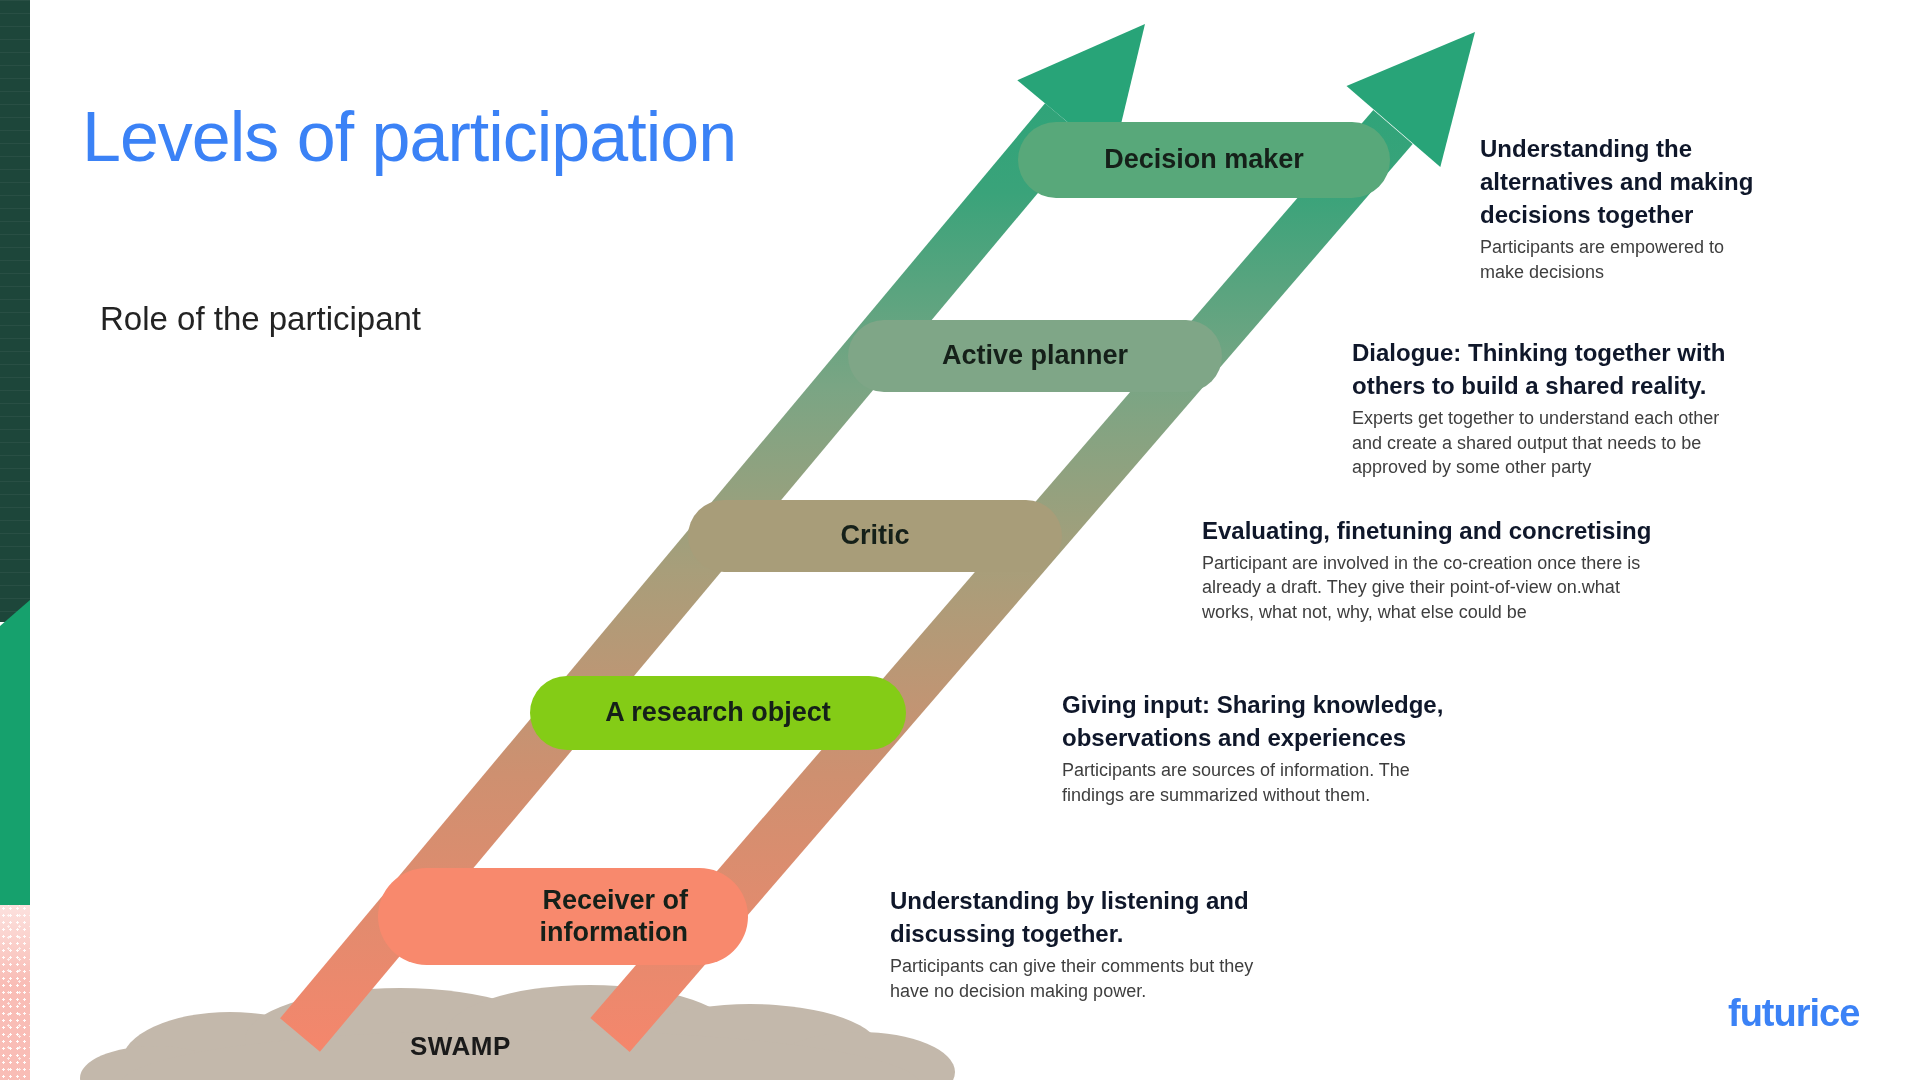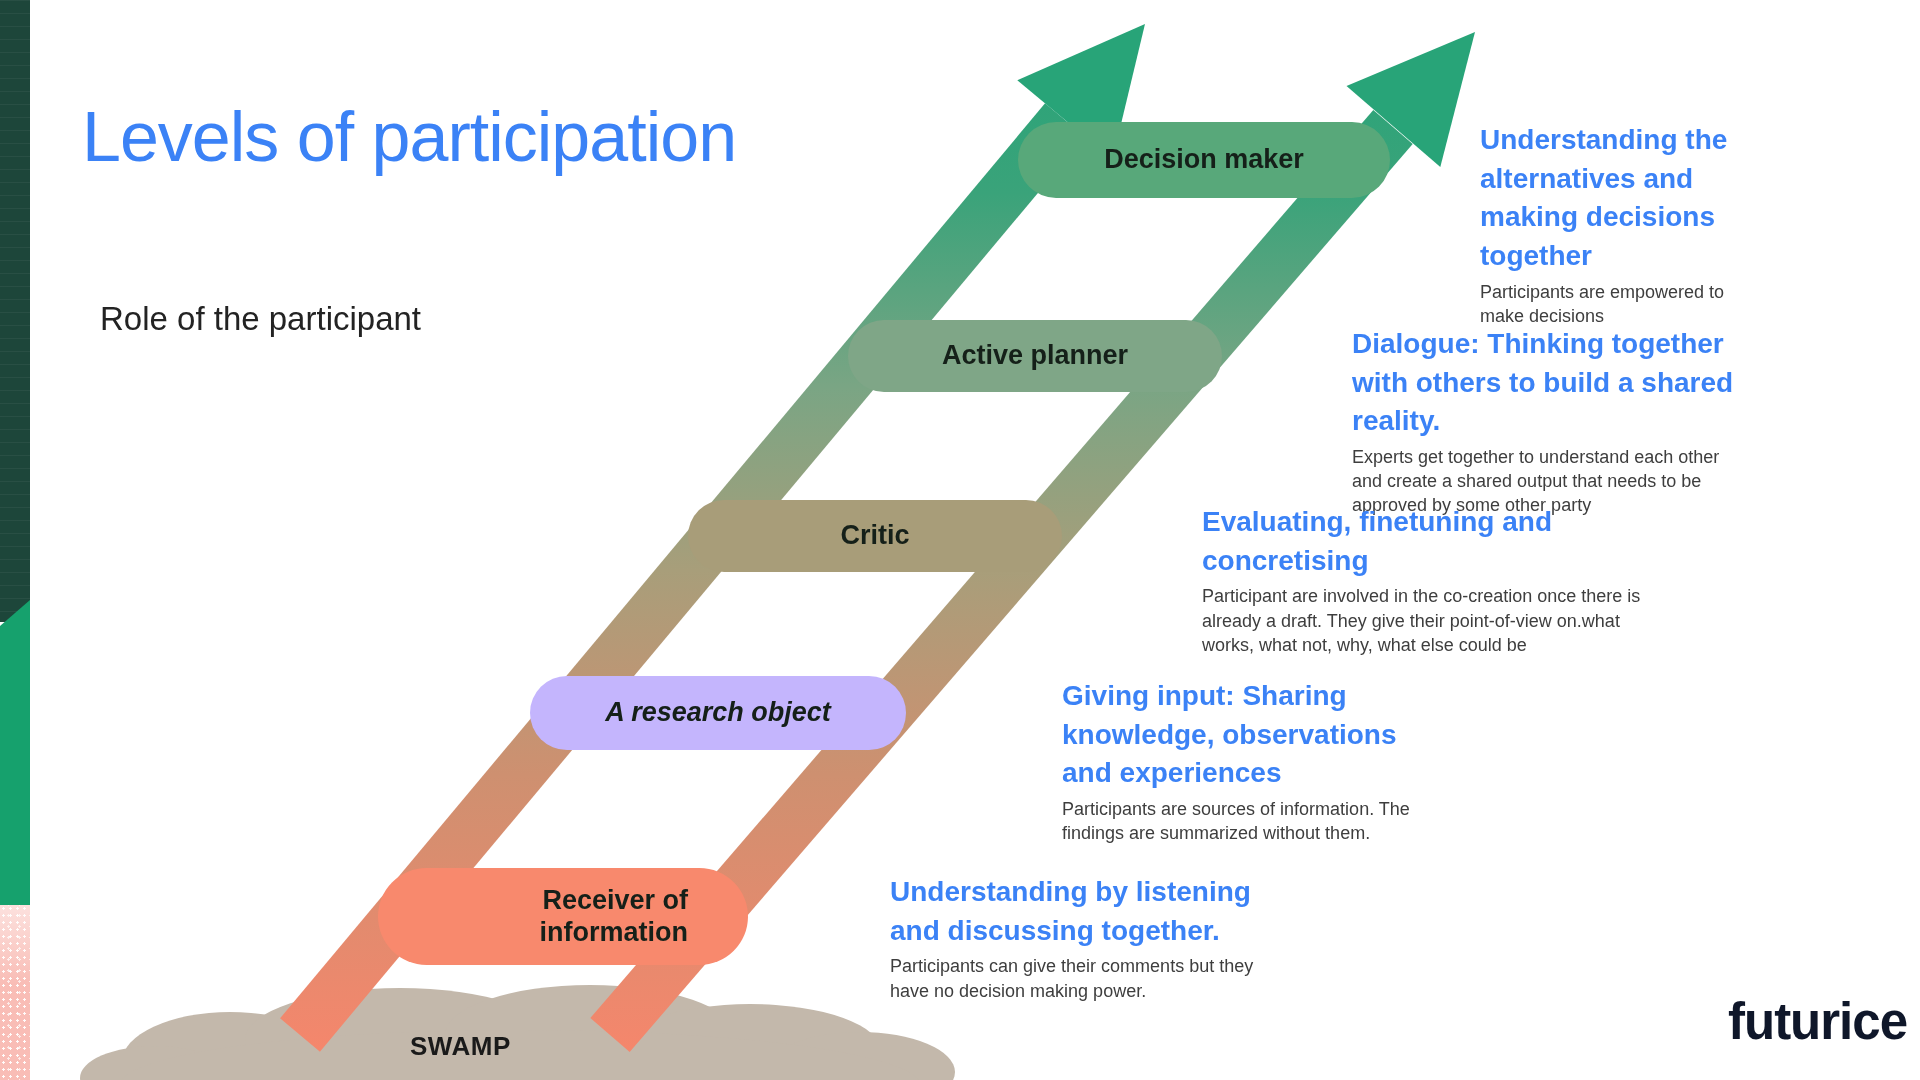--- a/index.html
+++ b/index.html
@@ -48,36 +48,36 @@
   }
   .pill span{display:block;line-height:1.15;}
   .pill1{left:1018px;top:122px;width:372px;height:76px;}
   .pill2{left:848px;top:320px;width:374px;height:72px;}
   .pill3{left:688px;top:500px;width:374px;height:72px;}
   .pill4{left:530px;top:676px;width:376px;height:74px;}
   .pill5{left:378px;top:868px;width:370px;height:97px;}
   .pill5 span{max-width:250px;}
   
   .desc{position:absolute;z-index:3;}
-  .desc-h{font-size:28px;font-weight:700;color:#3b82f6;line-height:1.38;margin:5px 0 4px 0;}
+  .desc-h{font-size:24px;font-weight:700;color:#0f172a;line-height:1.38;margin:16px 0 4px 0;}
   .desc-b{font-size:18px;font-weight:400;color:#3e3e3e;line-height:1.35;}
   .d1{left:1480px;top:116px;width:292px;}
   .d2{left:1352px;top:320px;width:402px;}
   .d3{left:1202px;top:498px;width:482px;}
   .d3 .desc-b{max-width:465px;}
   .d4{left:1062px;top:672px;width:388px;}
   .d5{left:890px;top:868px;width:378px;}
   
   .swamp-label{
     position:absolute;left:410px;top:1031px;z-index:3;
     font-size:26px;font-weight:700;color:#1a1a1a;letter-spacing:0.5px;
   }
   .brand{
     position:absolute;left:1728px;top:992px;z-index:5;
-    font-size:51px;font-weight:700;color:#0f172a;letter-spacing:-1px;
+    font-size:38px;font-weight:700;color:#3b82f6;letter-spacing:-1px;
   }
 </style>
 </head>
 <body>
 
 <div>
 
   <div class="edge">
     <div class="edge-top" style="background-color: rgb(29, 70, 58);"></div>
     <div class="edge-mid" style="background-color: rgb(22, 161, 109);"></div>
@@ -120,21 +120,21 @@
 
   <div class="pill pill1" style="background-color: rgb(88, 168, 122);">
     <span>Decision maker</span>
   </div>
   <div class="pill pill2" style="background-color: rgb(127, 166, 135);">
     <span>Active planner</span>
   </div>
   <div class="pill pill3" style="background-color: rgb(168, 157, 121);">
     <span>Critic</span>
   </div>
-  <div class="pill pill4" style="background-color: #c4b5fd; font-style: italic;">
+  <div class="pill pill4" style="background-color: #84cc16;">
     <span>A research object</span>
   </div>
   <div class="pill pill5" style="background-color: rgb(248, 137, 109);">
     <span>Receiver of information</span>
   </div>
 
   <div class="desc d1">
     <div class="desc-h">Understanding the alternatives and making decisions together</div>
     <div class="desc-b">Participants are empowered to make decisions</div>
   </div>

